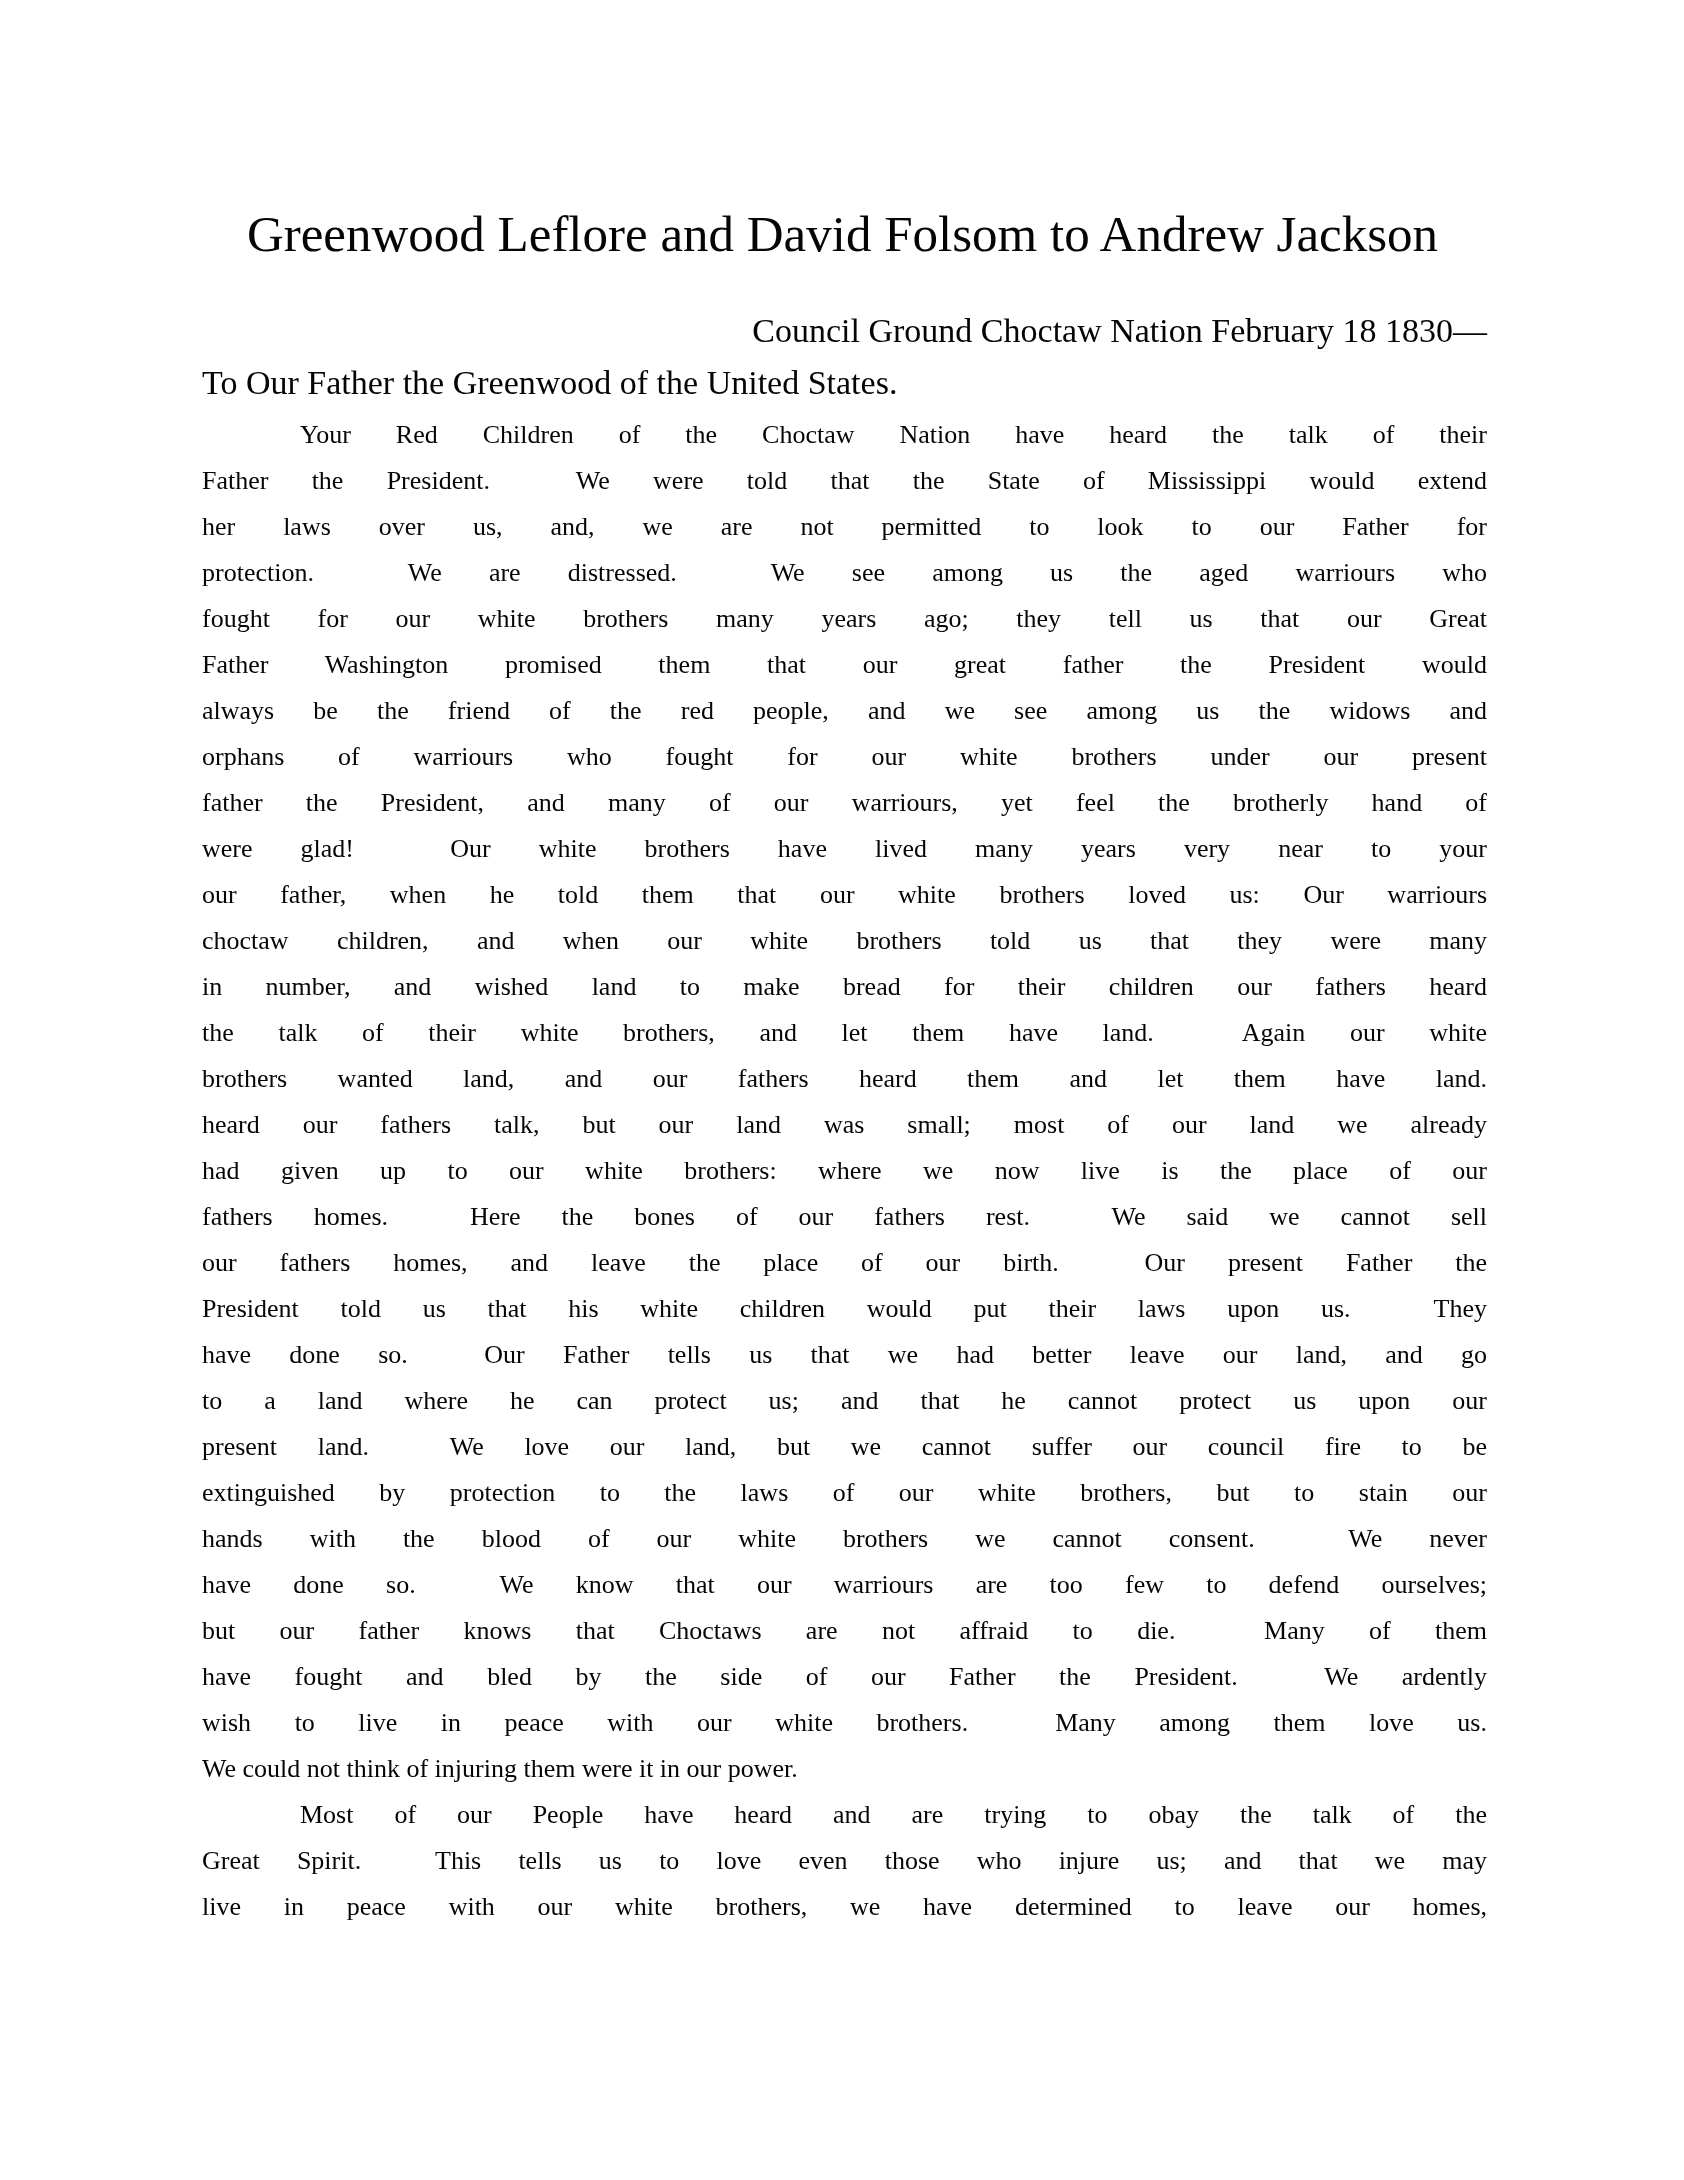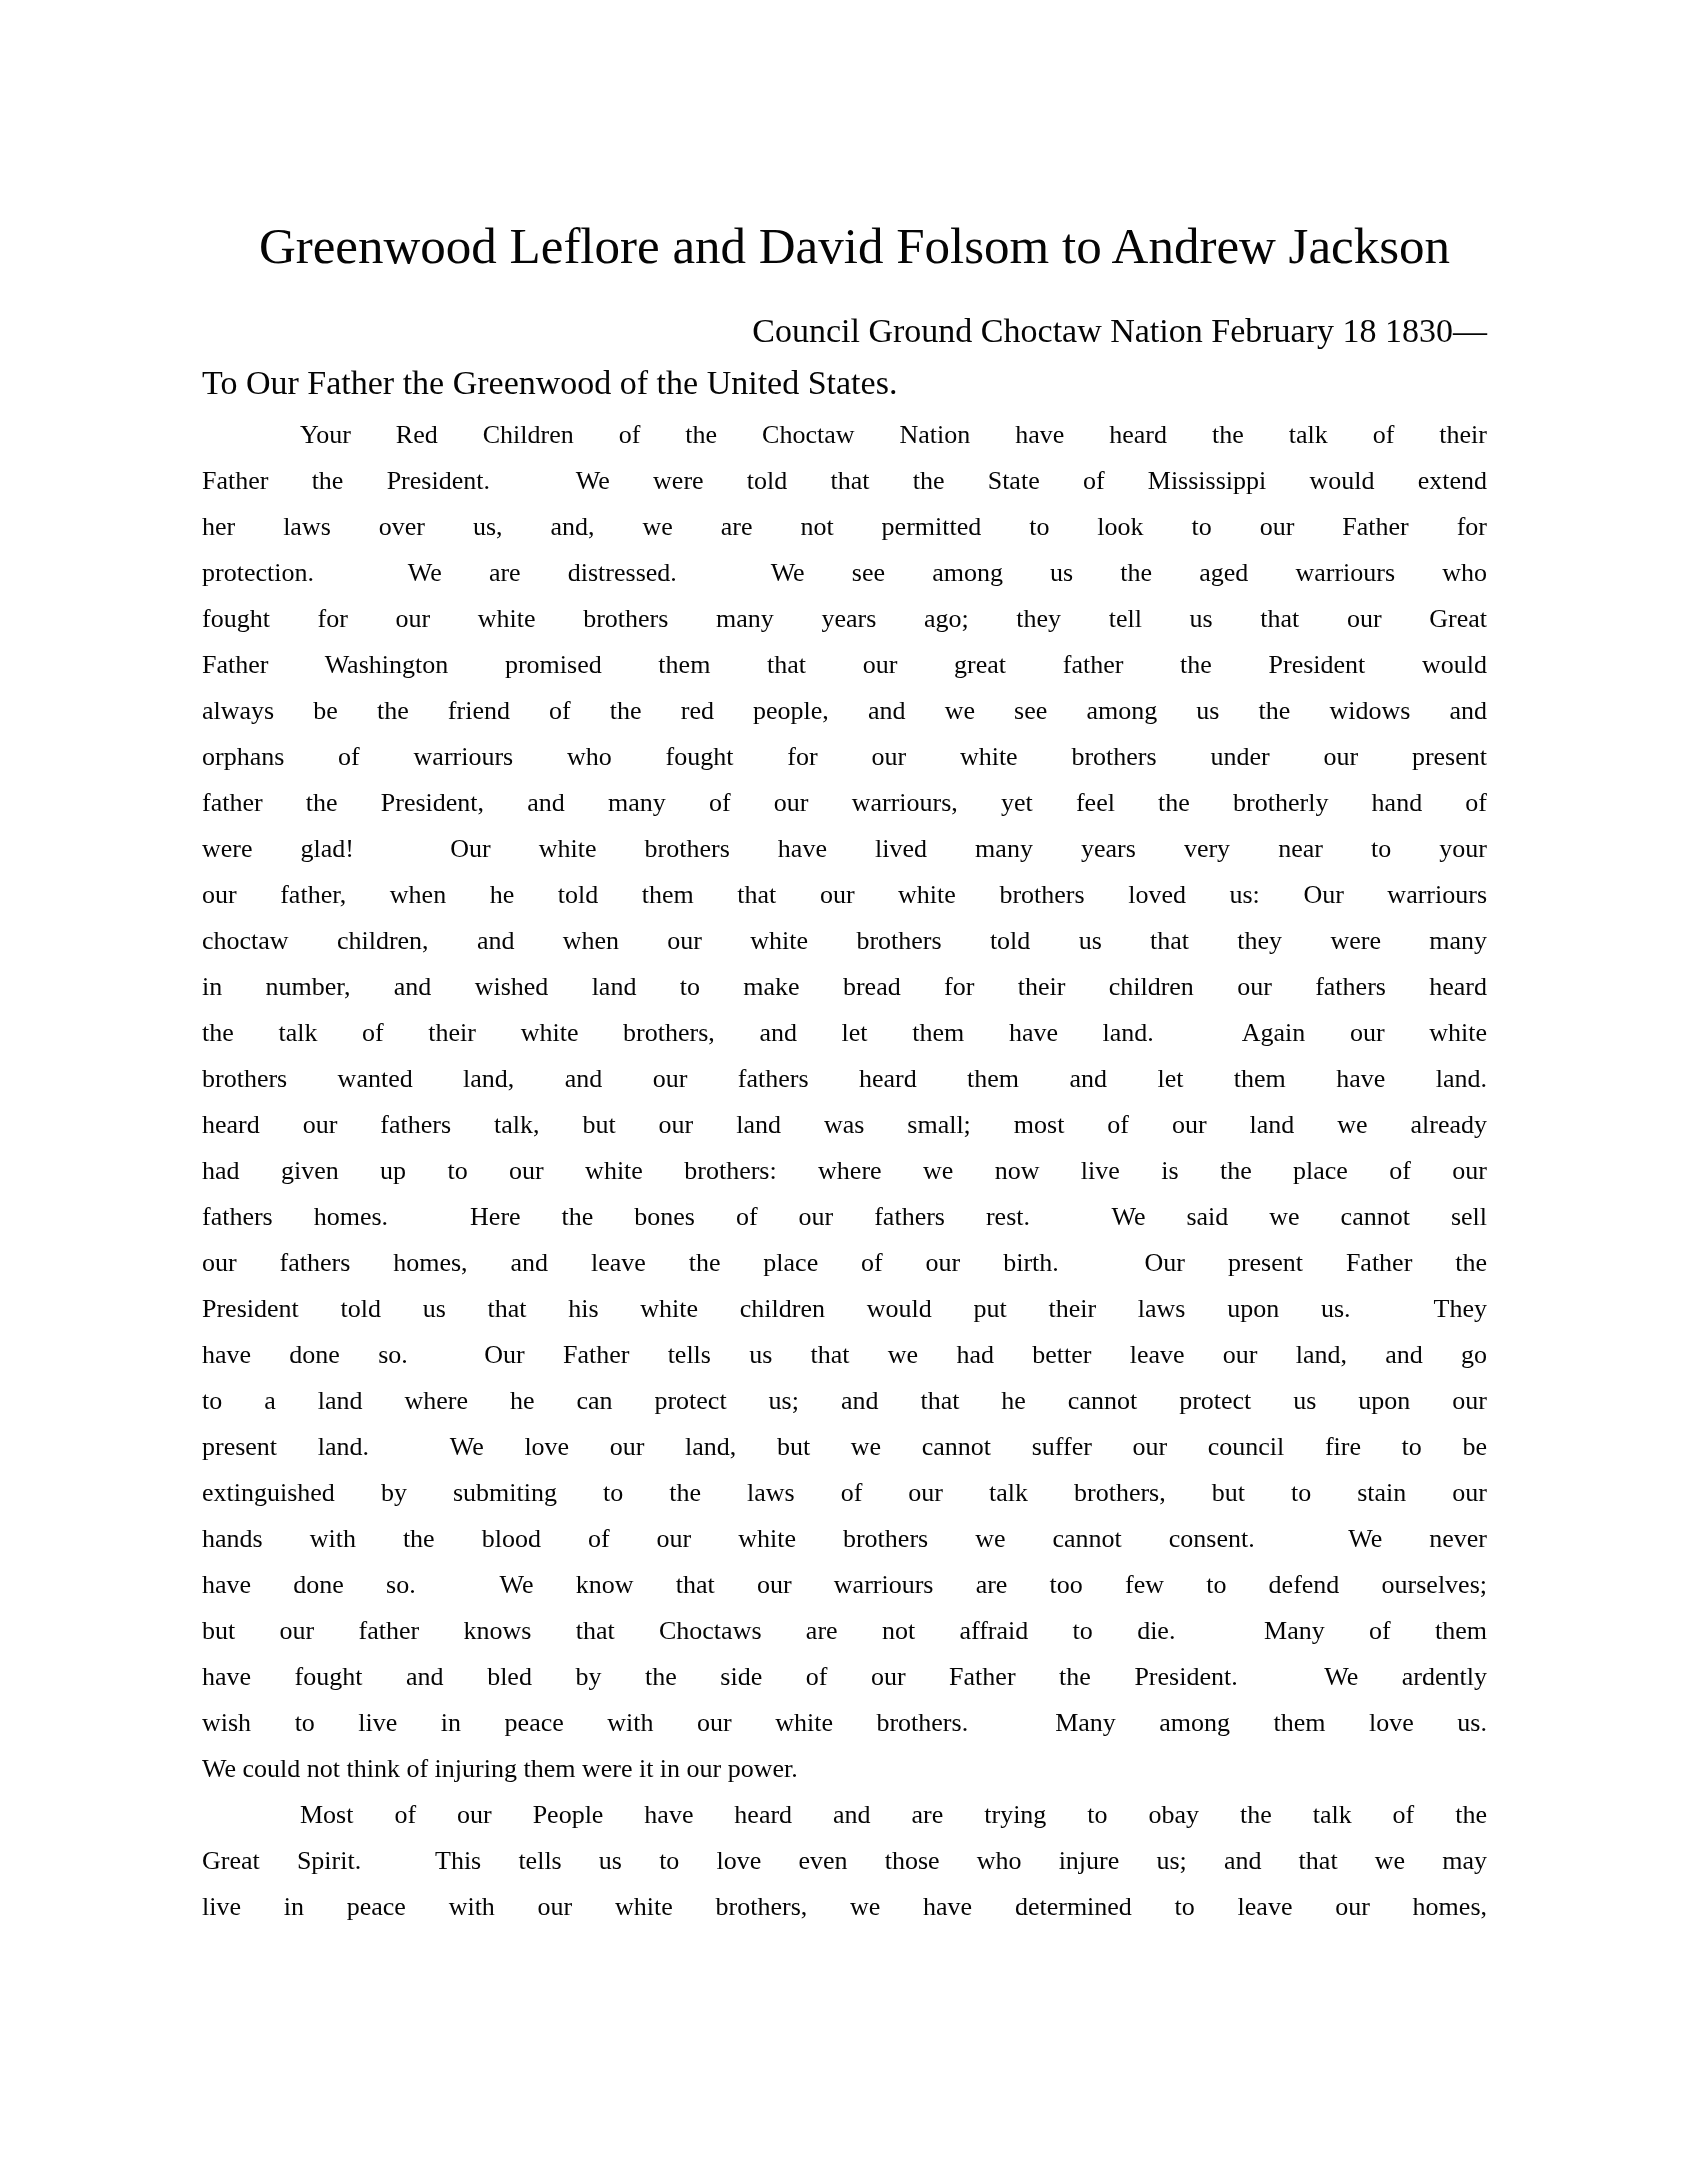--- a/index.html
+++ b/index.html
@@ -19,21 +19,21 @@
     width: 1685px;
     height: 2181px;
     overflow: hidden;
     background: #ffffff;
   }
   .title {
     position: absolute;
     left: 200px;
     top: 203px;
     width: 1285px;
-    margin: 12px;
+    margin: 0;
     font-size: 51px;
     line-height: 63px;
     font-weight: normal;
     text-align: center;
     white-space: nowrap;
   }
   .dateline {
     position: absolute;
     left: 202px;
     top: 308px;
@@ -104,21 +104,21 @@
         <div class="line">the talk of their white brothers, and let them have land.&nbsp; Again our white</div>
         <div class="line">brothers wanted land, and our fathers heard them and let them have land.</div>
         <div class="line">heard our fathers talk, but our land was small; most of our land we already</div>
         <div class="line">had given up to our white brothers: where we now live is the place of our</div>
         <div class="line">fathers homes.&nbsp; Here the bones of our fathers rest.&nbsp; We said we cannot sell</div>
         <div class="line">our fathers homes, and leave the place of our birth.&nbsp; Our present Father the</div>
         <div class="line">President told us that his white children would put their laws upon us.&nbsp; They</div>
         <div class="line">have done so.&nbsp; Our Father tells us that we had better leave our land, and go</div>
         <div class="line">to a land where he can protect us; and that he cannot protect us upon our</div>
         <div class="line">present land.&nbsp; We love our land, but we cannot suffer our council fire to be</div>
-        <div class="line">extinguished by submiting to the laws of our talk brothers, but to stain our</div>
+        <div class="line">extinguished by protection to the laws of our white brothers, but to stain our</div>
         <div class="line">hands with the blood of our white brothers we cannot consent.&nbsp; We never</div>
         <div class="line">have done so.&nbsp; We know that our warriours are too few to defend ourselves;</div>
         <div class="line">but our father knows that Choctaws are not affraid to die.&nbsp; Many of them</div>
         <div class="line">have fought and bled by the side of our Father the President.&nbsp; We ardently</div>
         <div class="line">wish to live in peace with our white brothers.&nbsp; Many among them love us.</div>
         <div class="line flush">We could not think of injuring them were it in our power.</div>
       </div>
       <div class="paragraph">
         <div class="line indent">Most of our People have heard and are trying to obay the talk of the</div>
         <div class="line">Great Spirit.&nbsp; This tells us to love even those who injure us; and that we may</div>

